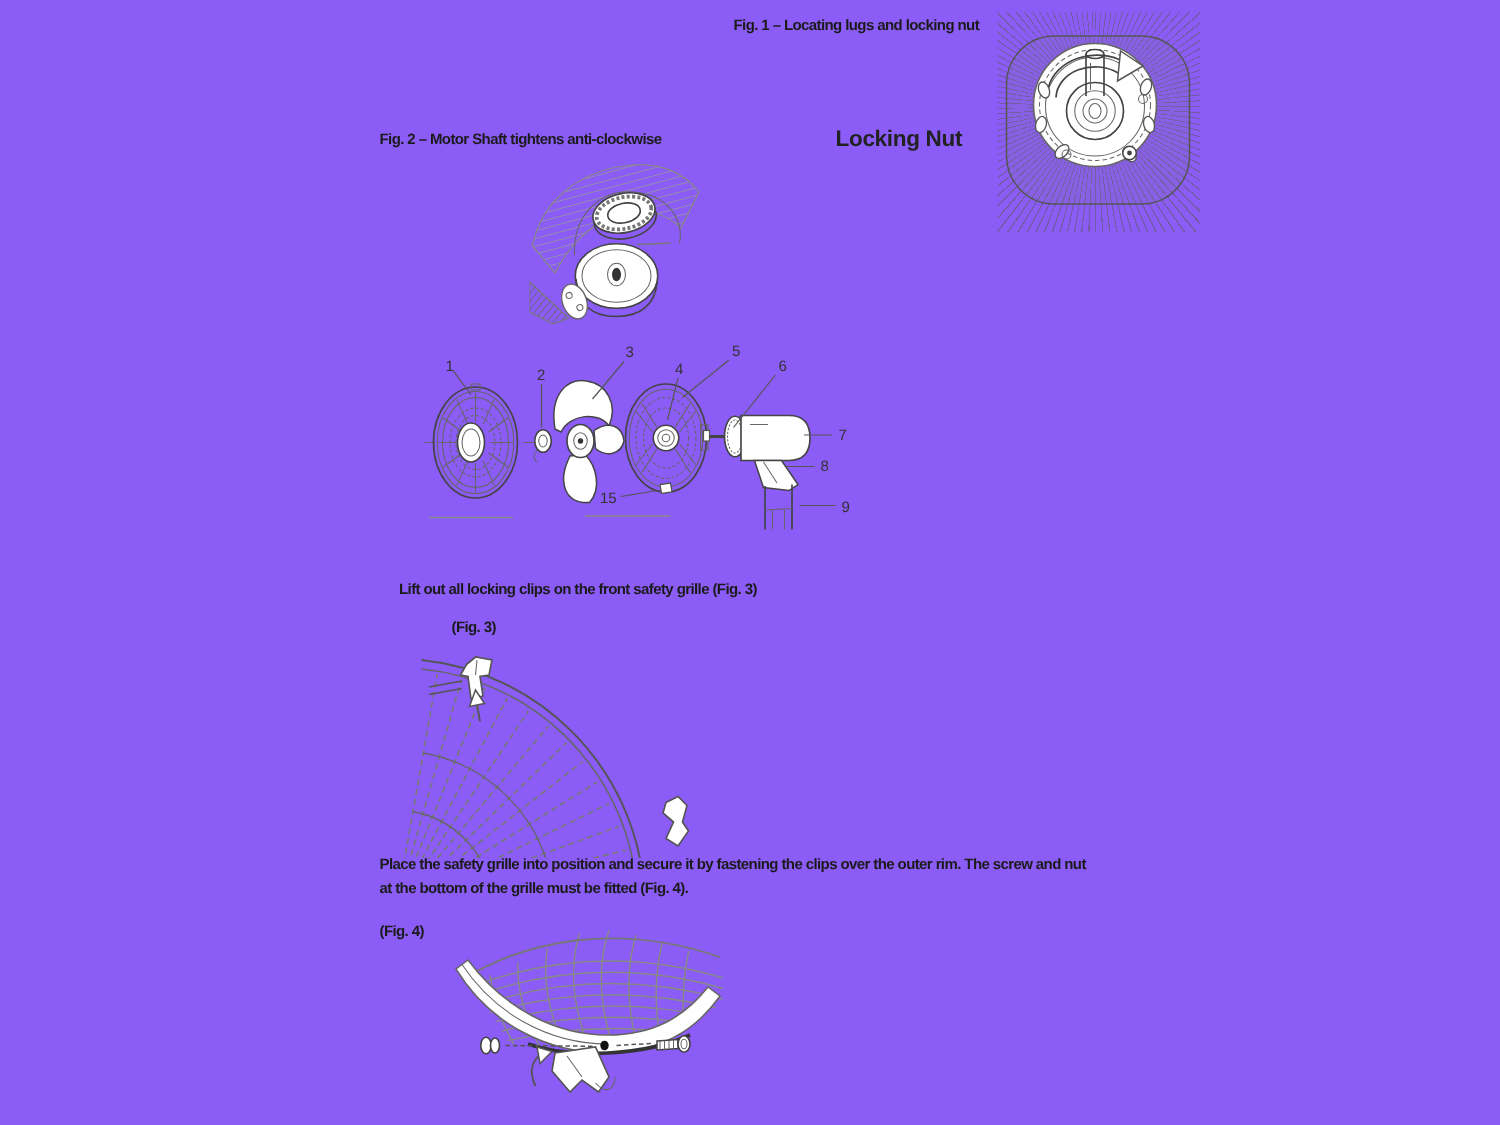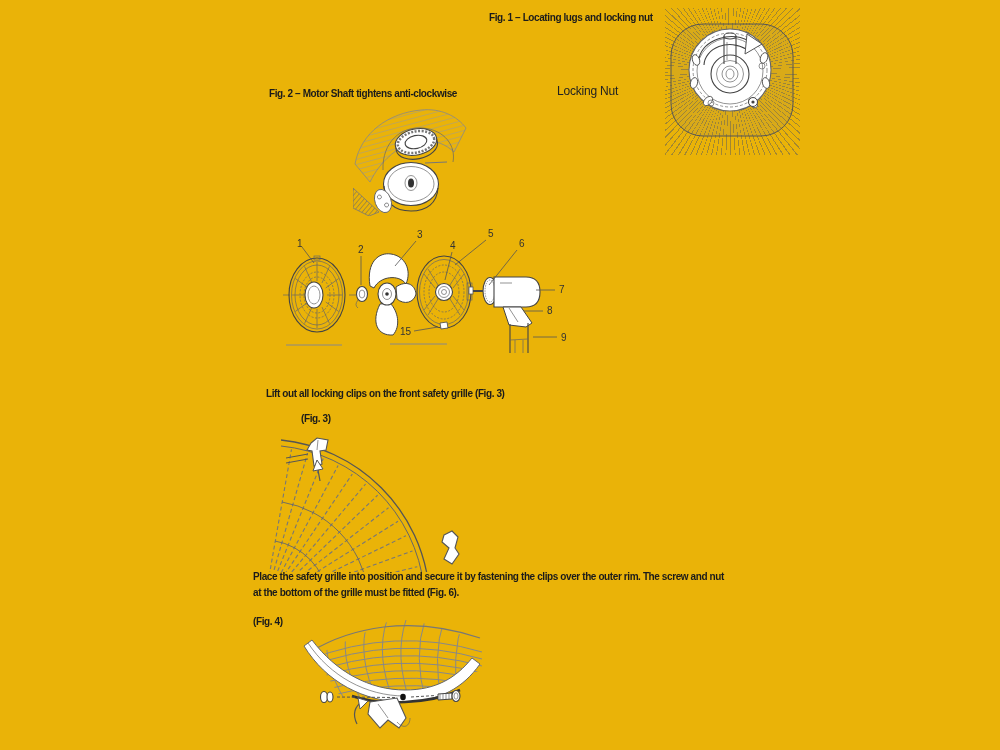--- a/index.html
+++ b/index.html
@@ -1,19 +1,19 @@
 <!DOCTYPE html>
 <html><head>
 <meta charset="utf-8">
 <style>
   html,body{margin:0;padding:0;background:#fff;}
-  .page{position:relative;width:1000px;height:750px;background:#eab308;overflow:hidden;
+  .page{position:relative;width:1000px;height:750px;background:#8b5cf6;overflow:hidden;
         font-family:"Liberation Sans",sans-serif;color:#1b1b1b;}
   .txt{position:absolute;font-size:10px;font-weight:700;letter-spacing:-0.4px;color:#1b1b1b;white-space:nowrap;}
-  .big{position:absolute;font-size:12px;font-weight:400;letter-spacing:-0.2px;color:#222;white-space:nowrap;}
+  .big{position:absolute;font-size:15px;font-weight:700;letter-spacing:-0.2px;color:#222;white-space:nowrap;}
   .fig{position:absolute;}
   
   .fig1bg{position:absolute;left:665px;top:8px;width:135px;height:147px;
           background:repeating-conic-gradient(from 0deg at 48% 43%,
             rgba(90,90,90,.5) 0deg 0.6deg, rgba(255,255,255,0) 0.6deg 3.2deg);}
   svg{display:block;}
   .ln{stroke:#444;fill:none;stroke-width:1.1;}
   .t{stroke:#666;fill:none;stroke-width:0.7;}
   .lbl{font-family:"Liberation Sans",sans-serif;font-size:10px;fill:#333;}
 </style>
@@ -46,21 +46,21 @@
       <path d="M34,50 A33,27 0 0 1 84,33" class="ln"></path>
       <path d="M39,57 A26,21 0 0 1 81,41" class="ln"></path>
       <polygon points="82,26 97,36 80,46" style="fill:#fff;stroke:#555;stroke-width:1"></polygon>
       <circle cx="88" cy="94" r="4.5" style="fill:#fff;stroke:#444;stroke-width:1"></circle>
       <circle cx="88" cy="94" r="1.6" style="fill:#444"></circle>
       <circle cx="46" cy="95" r="3" class="t"></circle>
       <circle cx="97" cy="58" r="3" class="t"></circle>
     </svg>
   </div>
 
-  <div class="txt" style="left:253px;top:88px;margin-left:16px;">Fig. 2 – Motor Shaft tightens anti-clockwise</div>
+  <div class="txt" style="left:253px;top:88px;">Fig. 2 – Motor Shaft tightens anti-clockwise</div>
   <div class="big" style="left:557px;top:84px;">Locking Nut</div>
 
   <div class="fig" style="left:353px;top:108px;">
     <svg width="118" height="108" viewBox="0 0 118 108">
       <defs>
         <pattern id="hA" width="5" height="5" patternUnits="userSpaceOnUse" patternTransform="rotate(75)">
           <line x1="0" y1="0" x2="0" y2="5" stroke="#999" stroke-width="1"></line>
         </pattern>
         <pattern id="hB" width="3.5" height="3.5" patternUnits="userSpaceOnUse" patternTransform="rotate(40)">
           <line x1="0" y1="0" x2="0" y2="3.5" stroke="#666" stroke-width="1"></line>
@@ -233,21 +233,21 @@
         <path d="M53,6 L59,1 L70,3 L68,13 L62,14 L64,27 L56,29 L54,14 L49,13 Z" style="fill:#fff;stroke:#555;stroke-width:1.1"></path>
         <line x1="60" y1="3" x2="59" y2="13" class="t"></line>
         <line x1="62" y1="44" x2="60" y2="33" style="stroke:#555;stroke-width:1.2"></line>
         <polygon points="55,34 65,32 59,23" style="fill:#fff;stroke:#555;stroke-width:1"></polygon>
       </g>
       <path d="M186,98 L194,94 L200,100 L197,111 L201,117 L194,127 L186,122 L191,111 L184,105 Z" style="fill:#fff;stroke:#555;stroke-width:1.1"></path>
     </svg>
   </div>
 
   <div class="txt" style="left:253px;top:571px;">Place the safety grille into position and secure it by fastening the clips over the outer rim. The screw and nut</div>
-  <div class="txt" style="left:253px;top:587px;">at the bottom of the grille must be fitted (Fig. 6).</div>
+  <div class="txt" style="left:253px;top:587px;">at the bottom of the grille must be fitted (Fig. 4).</div>
   <div class="txt" style="left:253px;top:616px;">(Fig. 4)</div>
 
   <div class="fig" style="left:300px;top:616px;">
     <svg width="185" height="122" viewBox="0 0 185 122">
       <defs>
         <clipPath id="meshClip">
             <path d="M14,40 L100,0 L185,26 L185,52 L118,84 L40,80 Z"></path>
           </clipPath>
       </defs>
       <g clip-path="url(#meshClip)" style="stroke:#888;stroke-width:1;fill:none">

